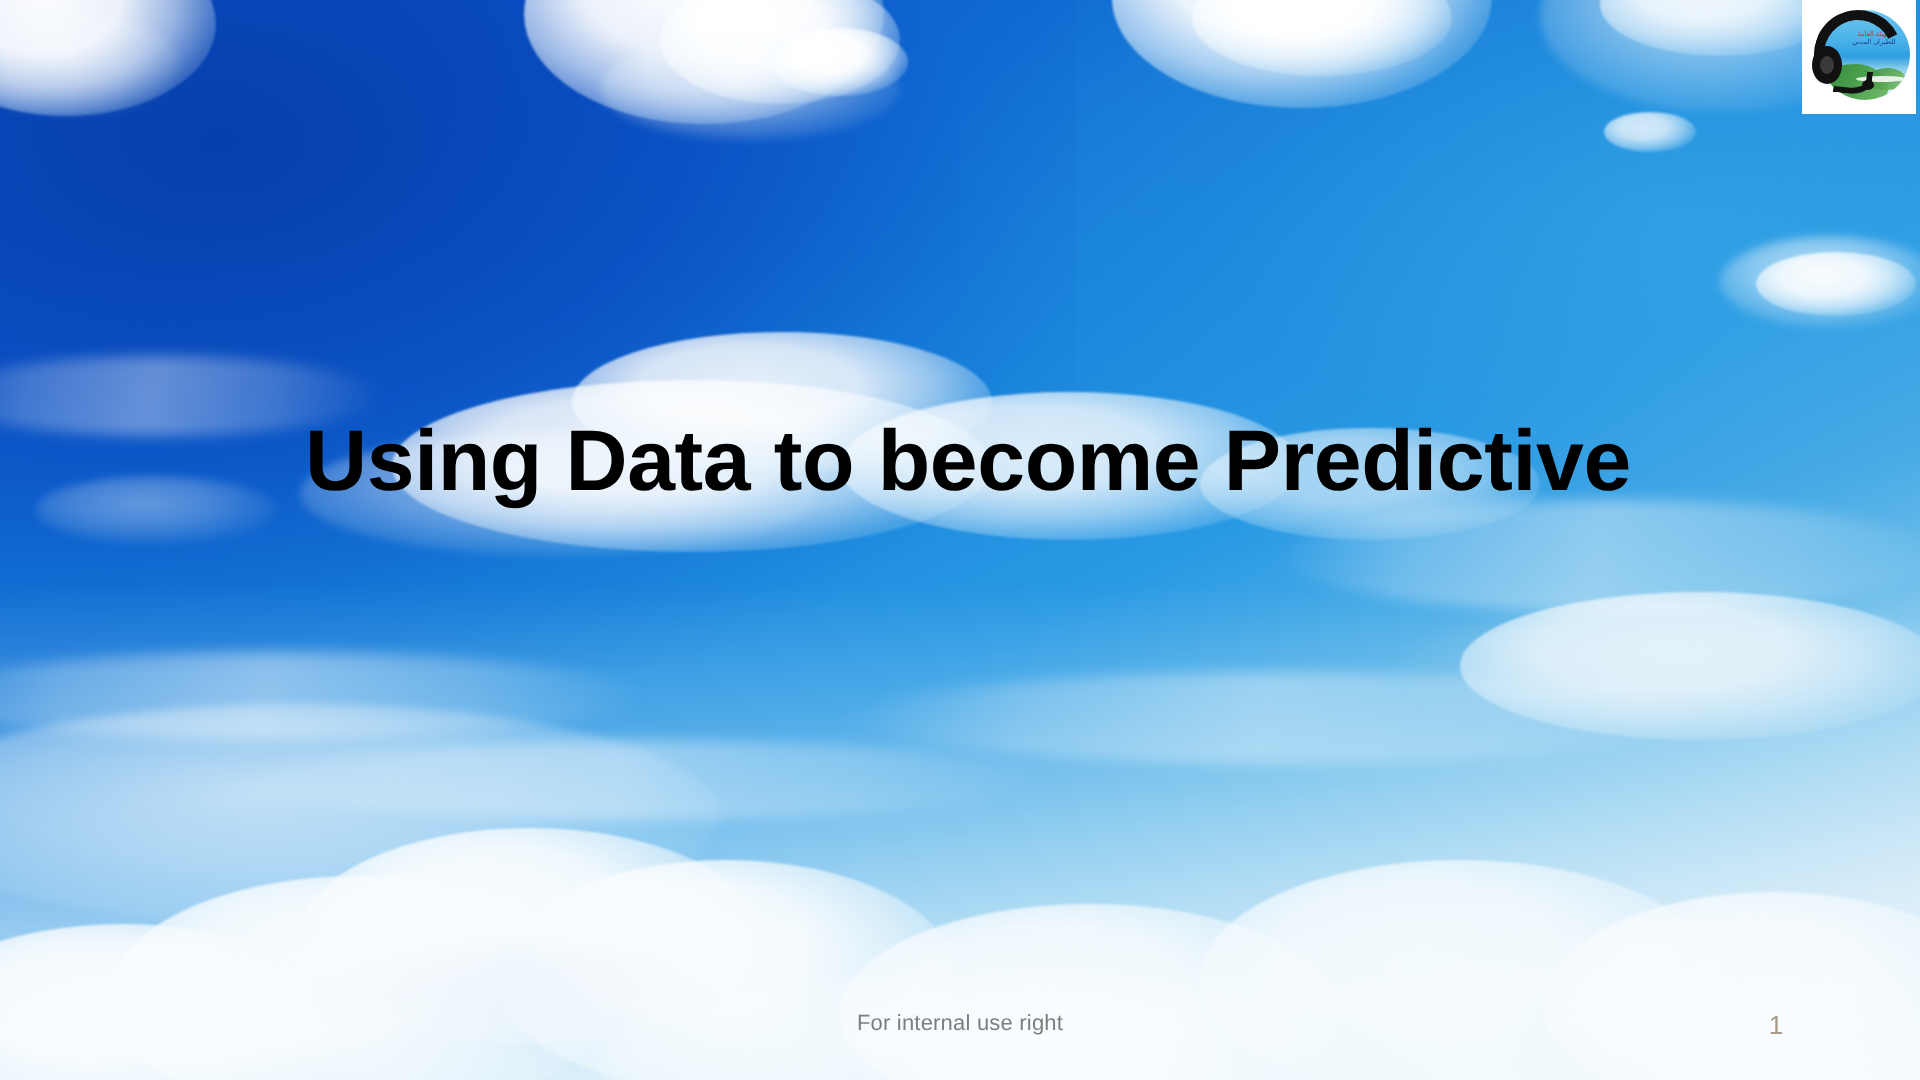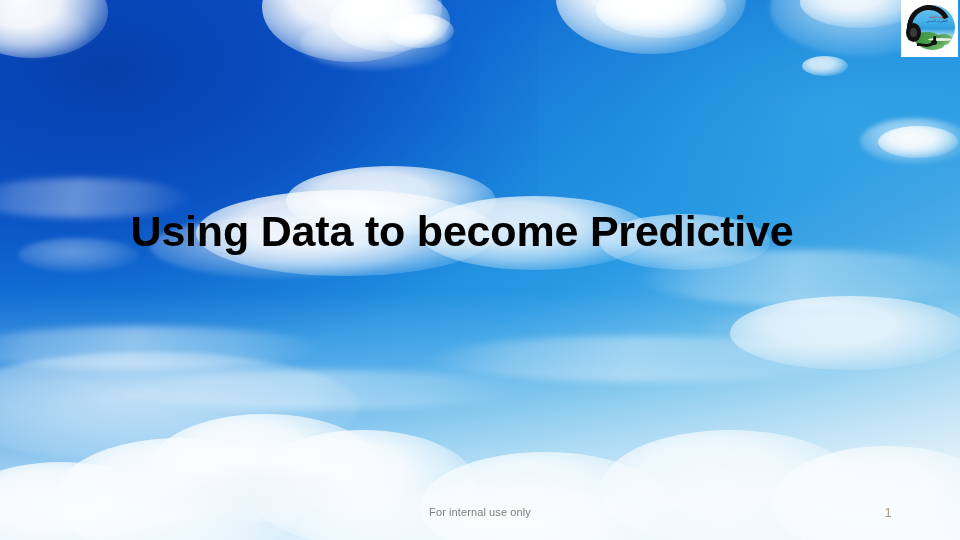--- a/index.html
+++ b/index.html
@@ -101,21 +101,21 @@
     background: radial-gradient(ellipse at 50% 42%,
         rgba(150,190,226,0.55) 0%,
         rgba(176,208,234,0.34) 46%,
         rgba(255,255,255,0) 78%);
     filter: blur(4px);
   }
 
   
   .title-block {
     position: absolute;
-    left: 48px;
+    left: 70px;
     top: 206px;
     width: 828px;
     text-align: center;
     line-height: 1.18;
     color: #000000;
   }
   .title-line1 {
     display: block;
     font-size: 43px;
     font-weight: 700;
@@ -328,21 +328,21 @@
   <div class="cloud" style="left:600px;top:430px;width:260px;height:120px;opacity:.88;"></div>
   <div class="cloud" style="left:772px;top:446px;width:230px;height:112px;opacity:.9;"></div>
   <div class="cloud soft" style="left:300px;top:486px;width:400px;height:90px;opacity:.85;"></div>
 
   <div class="sky-bottom-haze"></div>
 
   <div class="title-block">
     <span class="title-line1">Using Data to become Predictive</span>
   </div>
 
-  <div class="footer-note">For internal use only</div>
+  <div class="footer-note">For internal use right</div>
 
   <div class="slide-number">1</div>
 
   <div class="logo-box">
     <div class="logo-globe">
       <div class="logo-land"></div>
       <div class="logo-land2"></div>
       <div class="logo-wave"></div>
     </div>
     <div class="logo-text">

